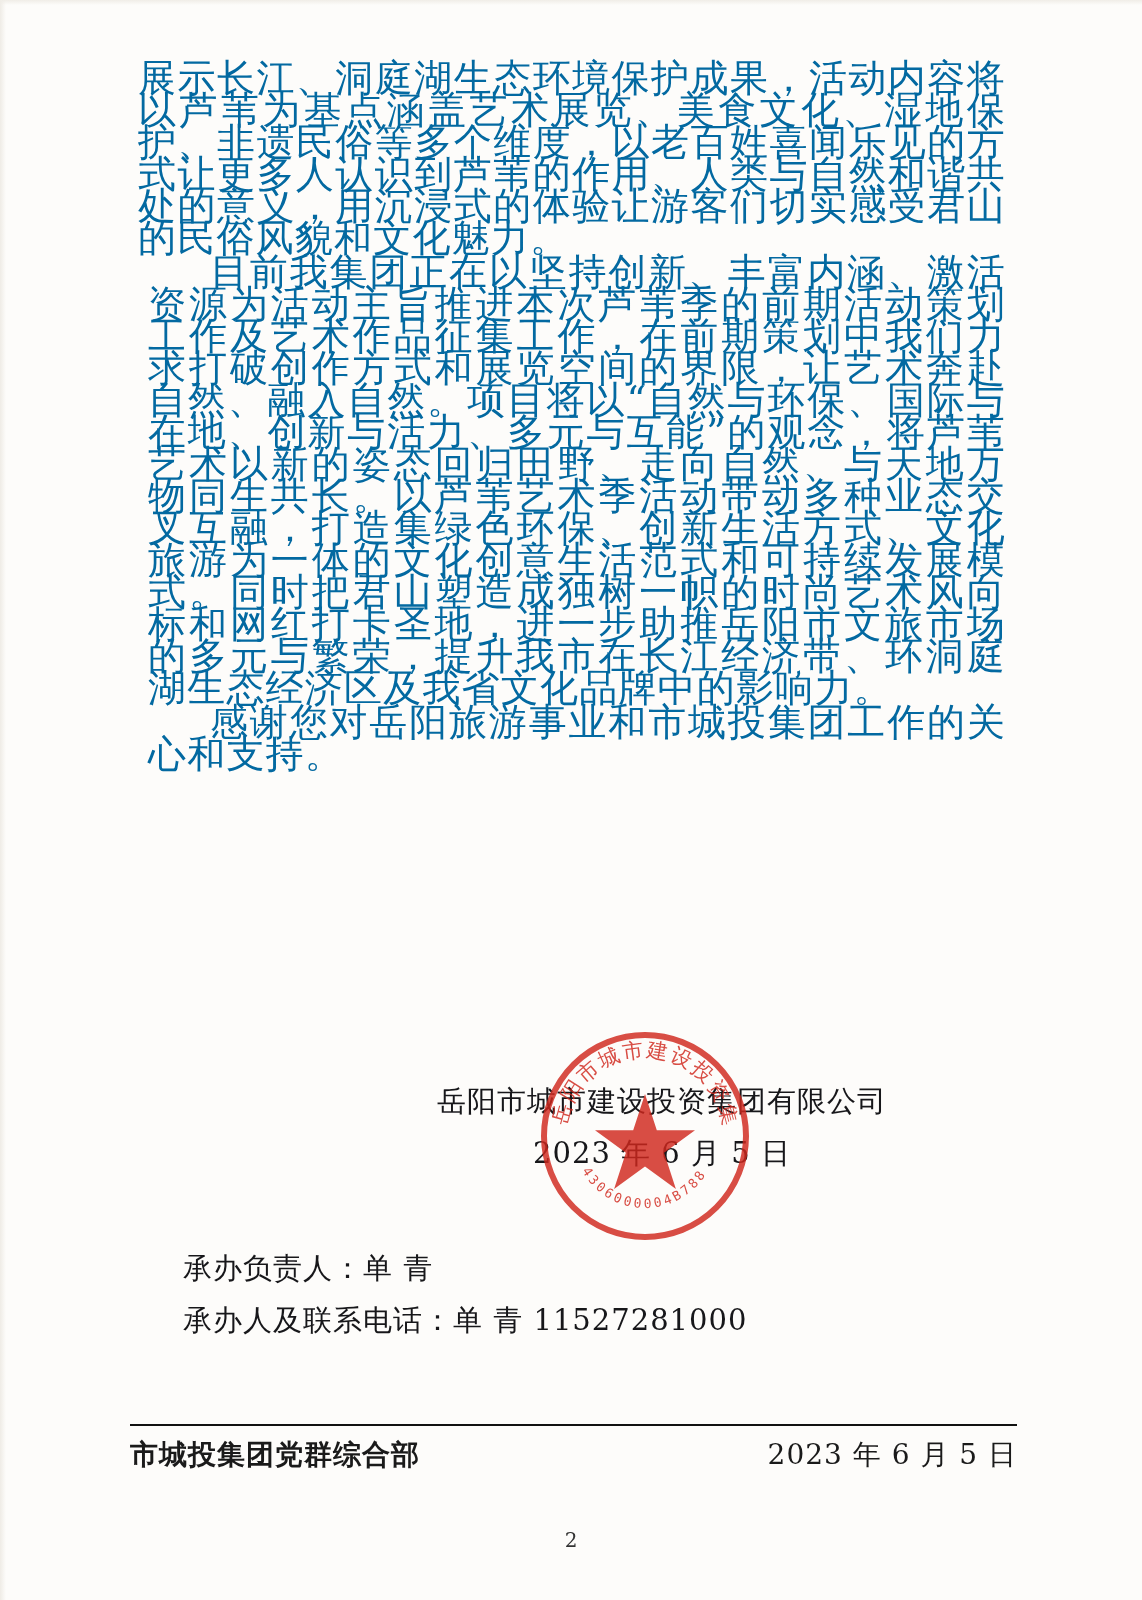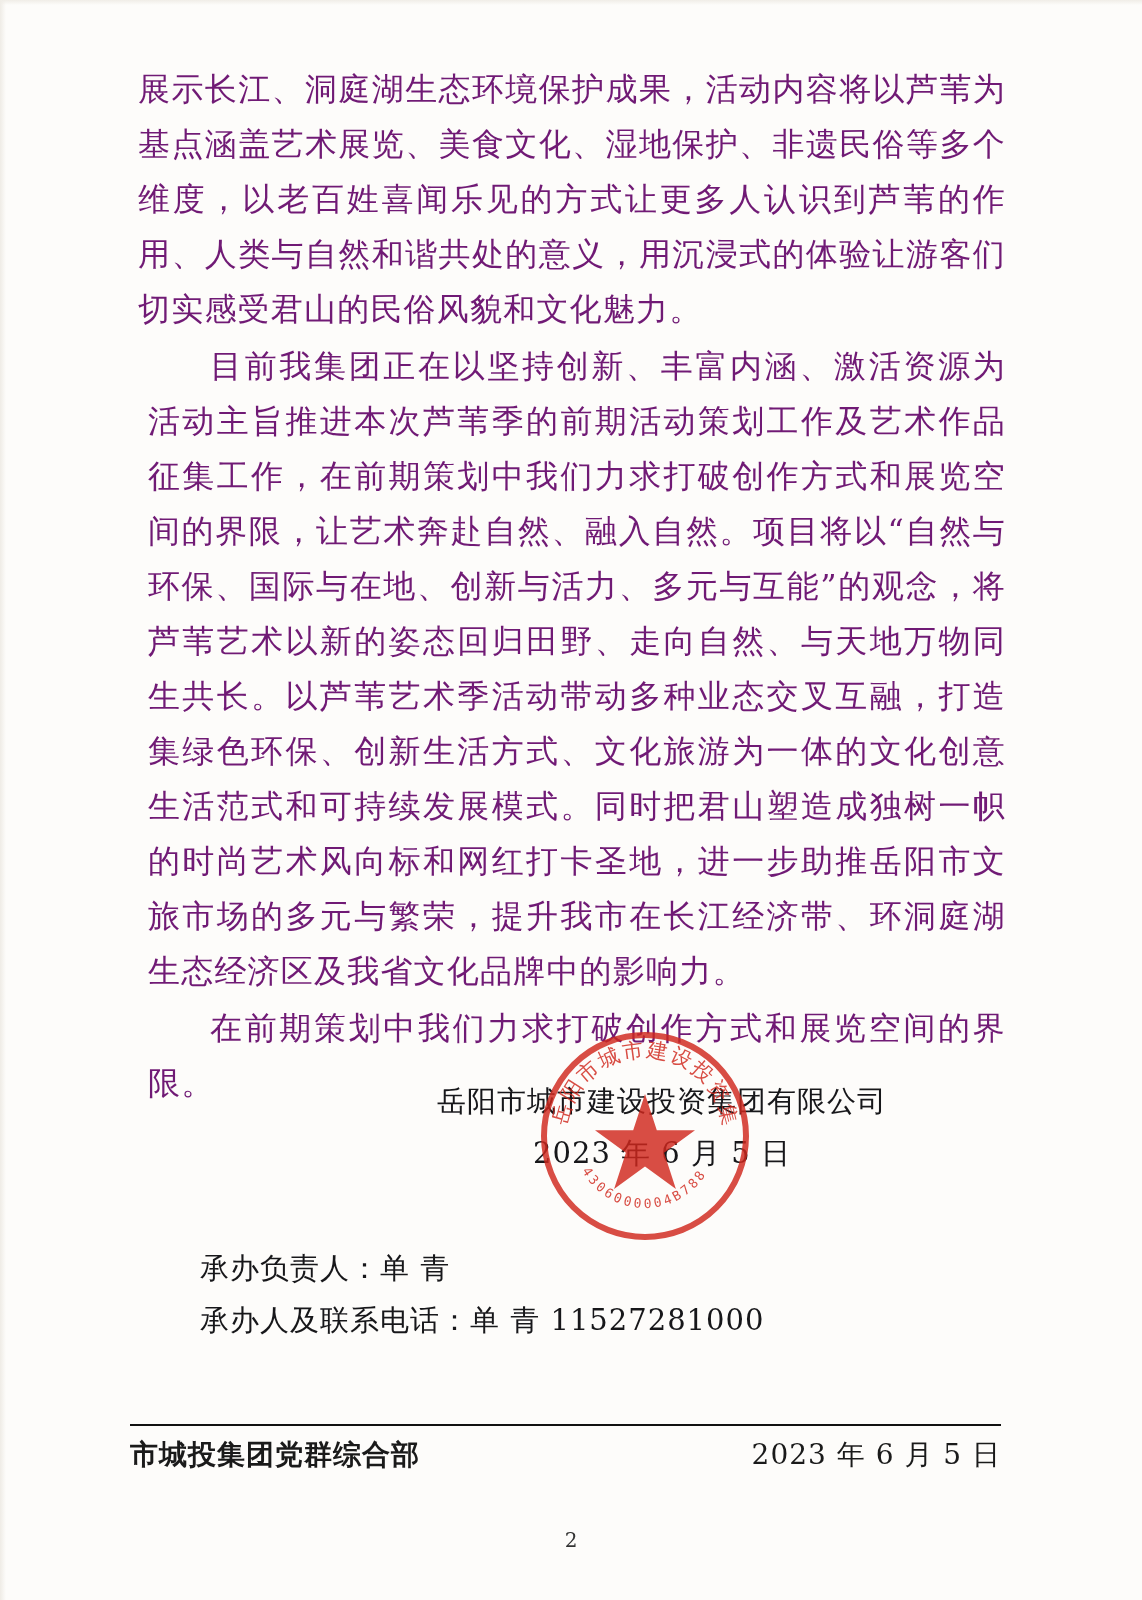--- a/index.html
+++ b/index.html
@@ -20,27 +20,27 @@
     inset: 0;
     background: #fdfcfa;
   }
   .doc-body {
     position: absolute;
     left: 138px;
     top: 62px;
     width: 868px;
   }
   .para {
-    font-size: 32px;
-    line-height: 55px;
+    font-size: 38px;
+    line-height: 32px;
     letter-spacing: 1.2px;
     text-align: justify;
     text-justify: inter-character;
     margin: 0 0 0 0;
-    color: #701a75;
+    color: #0369a1;
     font-family: "DejaVu Serif", "Liberation Serif", serif;
   }
   .para.indent {
     text-indent: 62px;
   }
   .para + .para {
     margin-top: 2px;
     margin-left: 10px;
   }
   .signature-block {
@@ -67,34 +67,34 @@
   .stamp {
     position: absolute;
     left: 537px;
     top: 1028px;
     width: 216px;
     height: 216px;
     pointer-events: none;
   }
   .contacts {
     position: absolute;
-    left: 200px;
+    left: 183px;
     top: 1242px;
     width: 800px;
   }
   .contact-line {
     font-size: 29px;
     line-height: 52px;
     letter-spacing: 1px;
     color: #17171a;
   }
   .footer {
     position: absolute;
     left: 130px;
-    right: 141px;
+    right: 125px;
     top: 1424px;
   }
   .footer-rule {
     border-top: 2px solid #111;
     width: 100%;
   }
   .footer-row {
     display: flex;
     justify-content: space-between;
     align-items: baseline;
@@ -131,21 +131,21 @@
 </head>
 <body>
 
 <div class="page">
   <div class="paper-edge-left"></div>
   <div class="paper-edge-top"></div>
 
   <div class="doc-body">
     <p class="para">展示长江、洞庭湖生态环境保护成果，活动内容将以芦苇为基点涵盖艺术展览、美食文化、湿地保护、非遗民俗等多个维度，以老百姓喜闻乐见的方式让更多人认识到芦苇的作用、人类与自然和谐共处的意义，用沉浸式的体验让游客们切实感受君山的民俗风貌和文化魅力。</p>
     <p class="para indent">目前我集团正在以坚持创新、丰富内涵、激活资源为活动主旨推进本次芦苇季的前期活动策划工作及艺术作品征集工作，在前期策划中我们力求打破创作方式和展览空间的界限，让艺术奔赴自然、融入自然。项目将以“自然与环保、国际与在地、创新与活力、多元与互能”的观念，将芦苇艺术以新的姿态回归田野、走向自然、与天地万物同生共长。以芦苇艺术季活动带动多种业态交叉互融，打造集绿色环保、创新生活方式、文化旅游为一体的文化创意生活范式和可持续发展模式。同时把君山塑造成独树一帜的时尚艺术风向标和网红打卡圣地，进一步助推岳阳市文旅市场的多元与繁荣，提升我市在长江经济带、环洞庭湖生态经济区及我省文化品牌中的影响力。</p>
-    <p class="para indent">在前期策划中我们力求打破创作方式和展览空间的界限。</p>
+    <p class="para indent">感谢您对岳阳旅游事业和市城投集团工作的关心和支持。</p>
   </div>
 
   <div class="signature-block">
     <div class="sign-org">岳阳市城市建设投资集团有限公司</div>
     <div class="sign-date">2023 年 6 月 5 日</div>
   </div>
 
   <svg class="stamp" viewBox="0 0 216 216" aria-hidden="true">
     <g opacity="0.82">
       <circle cx="108" cy="108" r="101" fill="none" stroke="#d0271d" stroke-width="6"></circle>

